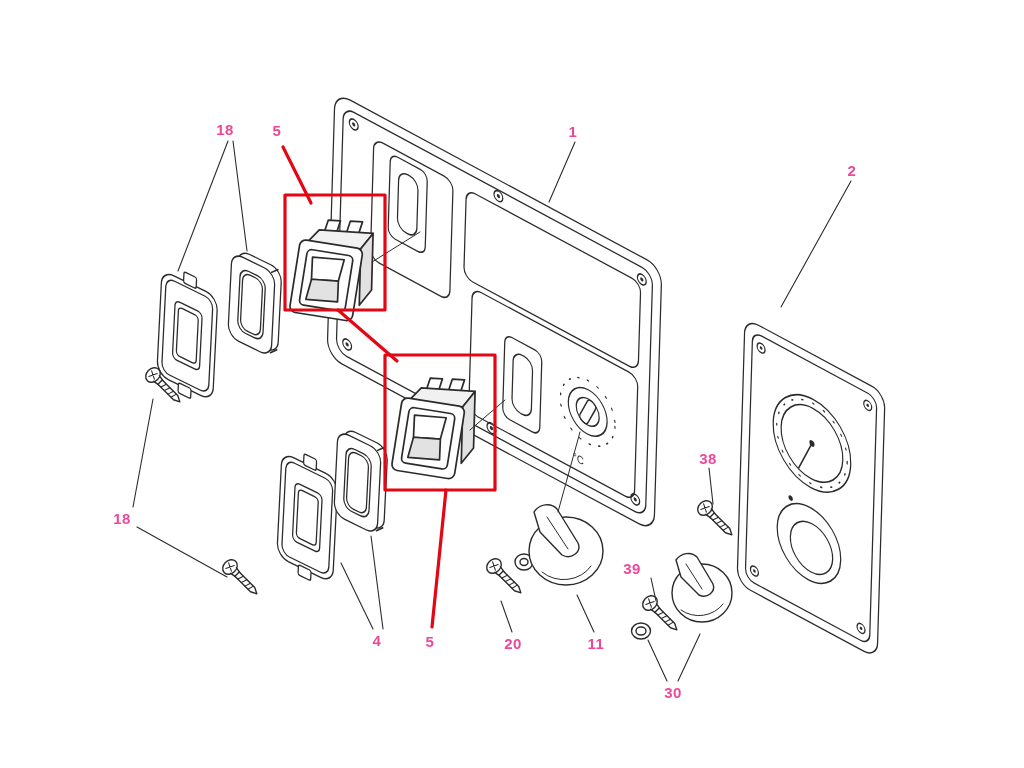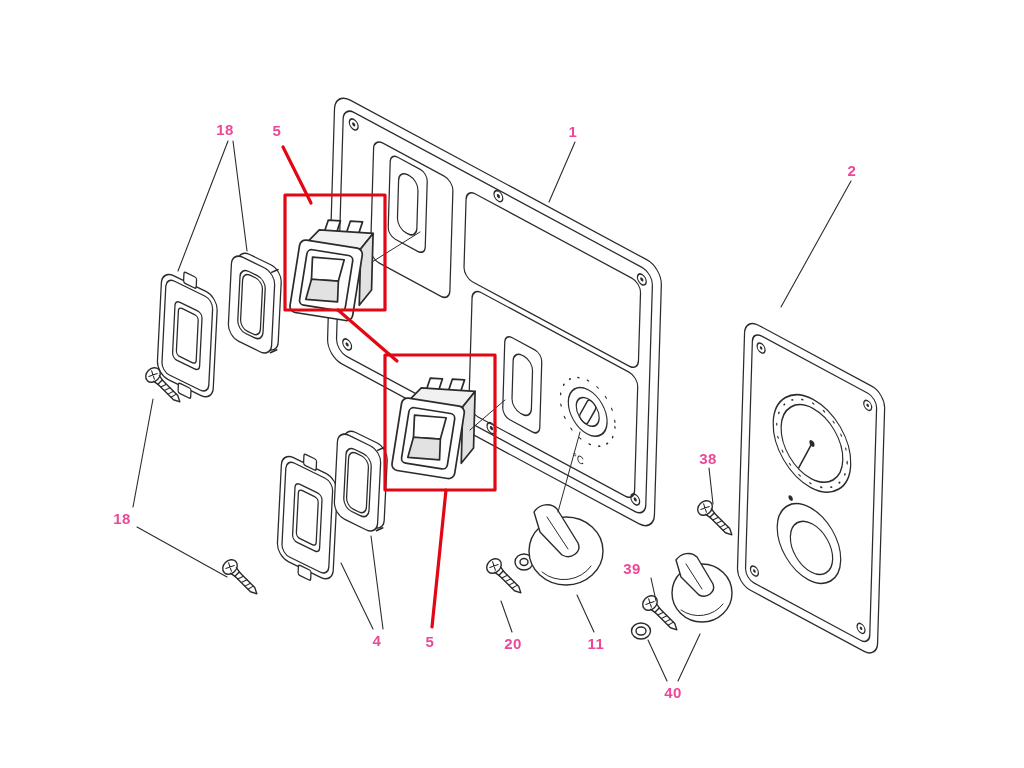--- a/index.html
+++ b/index.html
@@ -194,14 +194,14 @@
   <div class="part-label" style="left:277px;top:130px">5</div>
   <div class="part-label" style="left:573px;top:131px">1</div>
   <div class="part-label" style="left:852px;top:170px">2</div>
   <div class="part-label" style="left:122px;top:518px">18</div>
   <div class="part-label" style="left:377px;top:640px">4</div>
   <div class="part-label" style="left:430px;top:641px">5</div>
   <div class="part-label" style="left:513px;top:643px">20</div>
   <div class="part-label" style="left:596px;top:643px">11</div>
   <div class="part-label" style="left:708px;top:458px">38</div>
   <div class="part-label" style="left:632px;top:568px">39</div>
-  <div class="part-label" style="left:673px;top:692px">40</div>
+  <div class="part-label" style="left:673px;top:692px">30</div>
 </div>
 
 </body></html>

